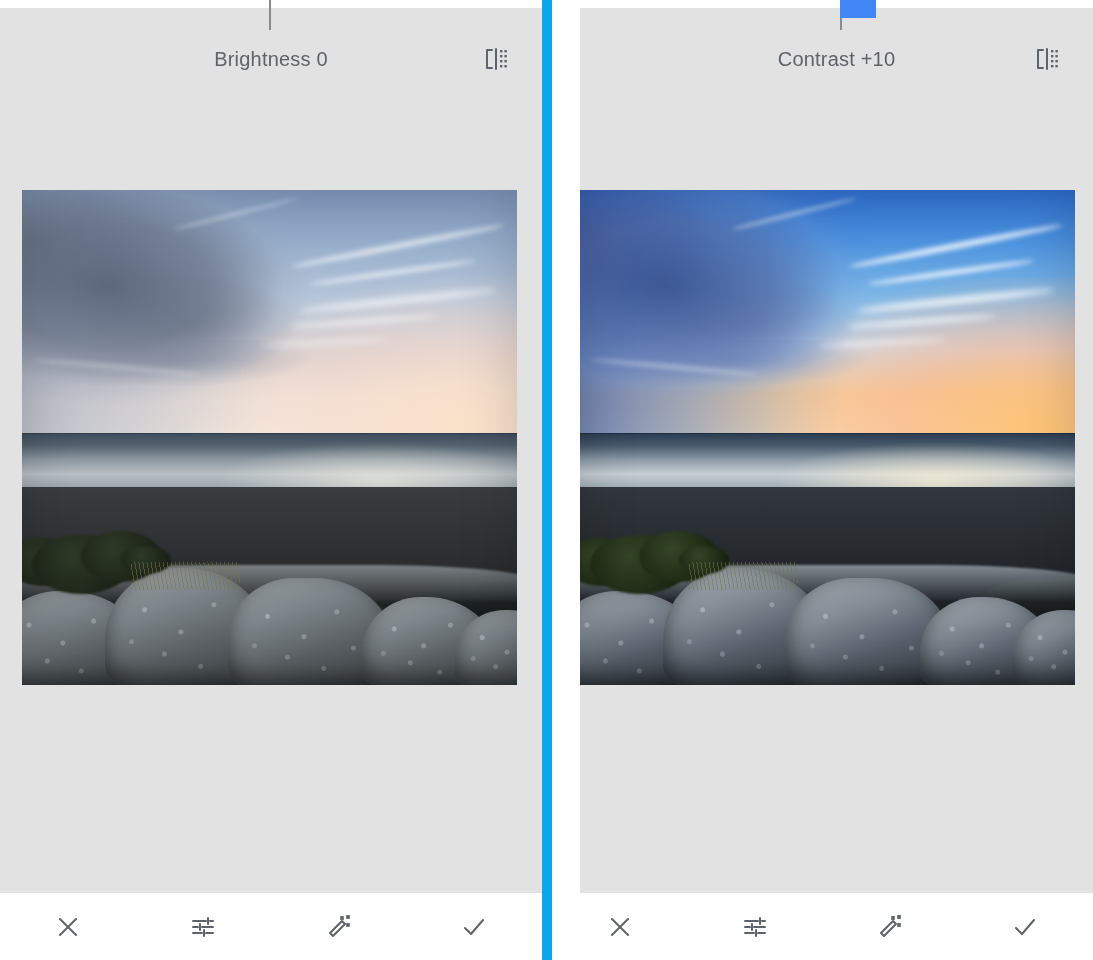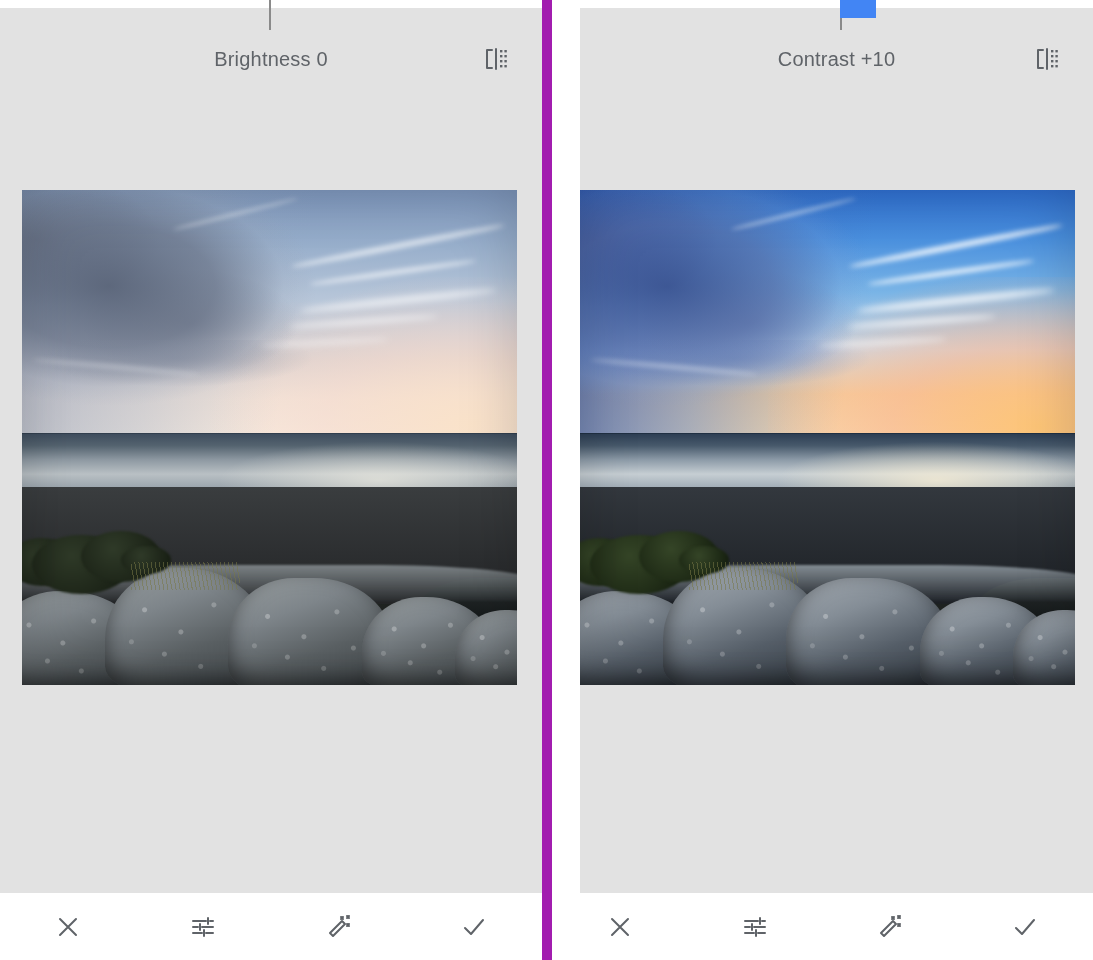--- a/index.html
+++ b/index.html
@@ -2,21 +2,21 @@
 <html><head>
 <meta charset="utf-8">
 <style>
   * { box-sizing: border-box; margin: 0; padding: 0; }
   html, body {
     width: 1093px; height: 960px;
     background: #ffffff;
     font-family: "Liberation Sans", sans-serif;
     overflow: hidden;
   }
-  .screen { position: relative; width: 1093px; height: 960px; display: flex; background: #a21caf; border-radius: 26px; }
+  .screen { position: relative; width: 1093px; height: 960px; display: flex; background: #0ea5e9; border-radius: 26px; }
 
   .panel { position: relative; width: 547px; height: 960px; background: #ffffff; }
   .panel.right { width: 546px; margin-left: 10px; }
 
   .panel-body {
     position: absolute; left: 0; top: 8px; right: 0; bottom: 67px;
     background: #e2e2e2;
   }
   .panel.left .panel-body { left: 0; right: 0; }
   .panel.right .panel-body { left: 28px; right: 0; }

